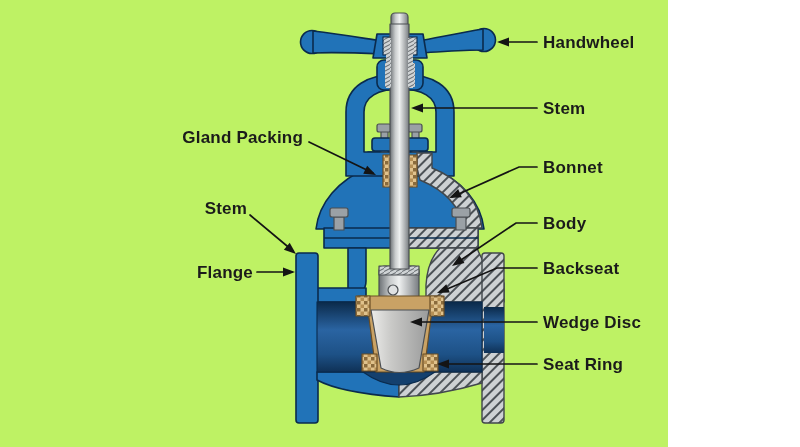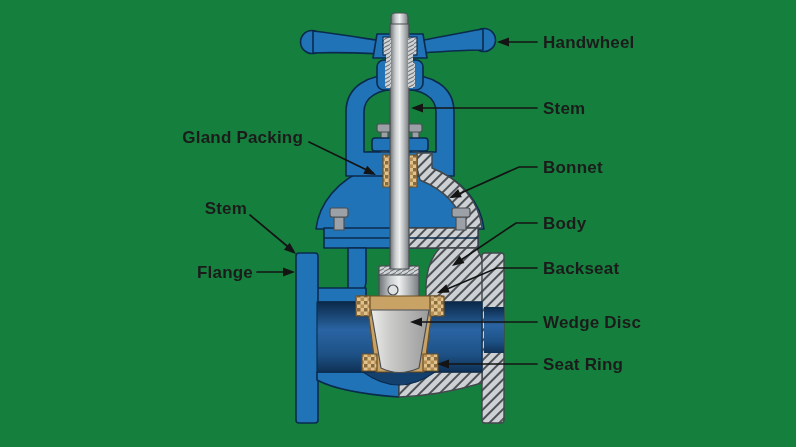--- a/index.html
+++ b/index.html
@@ -1,16 +1,16 @@
 <!DOCTYPE html>
 <html><head>
 <meta charset="utf-8">
 <style>
   html,body{margin:0;padding:0;background:#ffffff;}
-  .stage{position:relative;width:796px;height:447px;background:#15803d;overflow:hidden;
+  .stage{position:relative;width:668px;height:447px;background:#bef264;overflow:hidden;
          font-family:"Liberation Sans",sans-serif;}
   svg{display:block;}
   
   .outB{stroke:#0a2b4d;stroke-width:1.6;stroke-linejoin:round;}
   .outG{stroke:#41474c;stroke-width:1.4;stroke-linejoin:round;}
   .outT{stroke:#6b4e25;stroke-width:1.2;stroke-linejoin:round;}
   .outS{stroke:#4a4e52;stroke-width:1.2;stroke-linejoin:round;}
   .thin{stroke:#0a2b4d;stroke-width:1.1;}
   text.lbl{font-size:17px;font-weight:600;letter-spacing:0.2px;}
   .leader{fill:none;stroke-linecap:round;}

